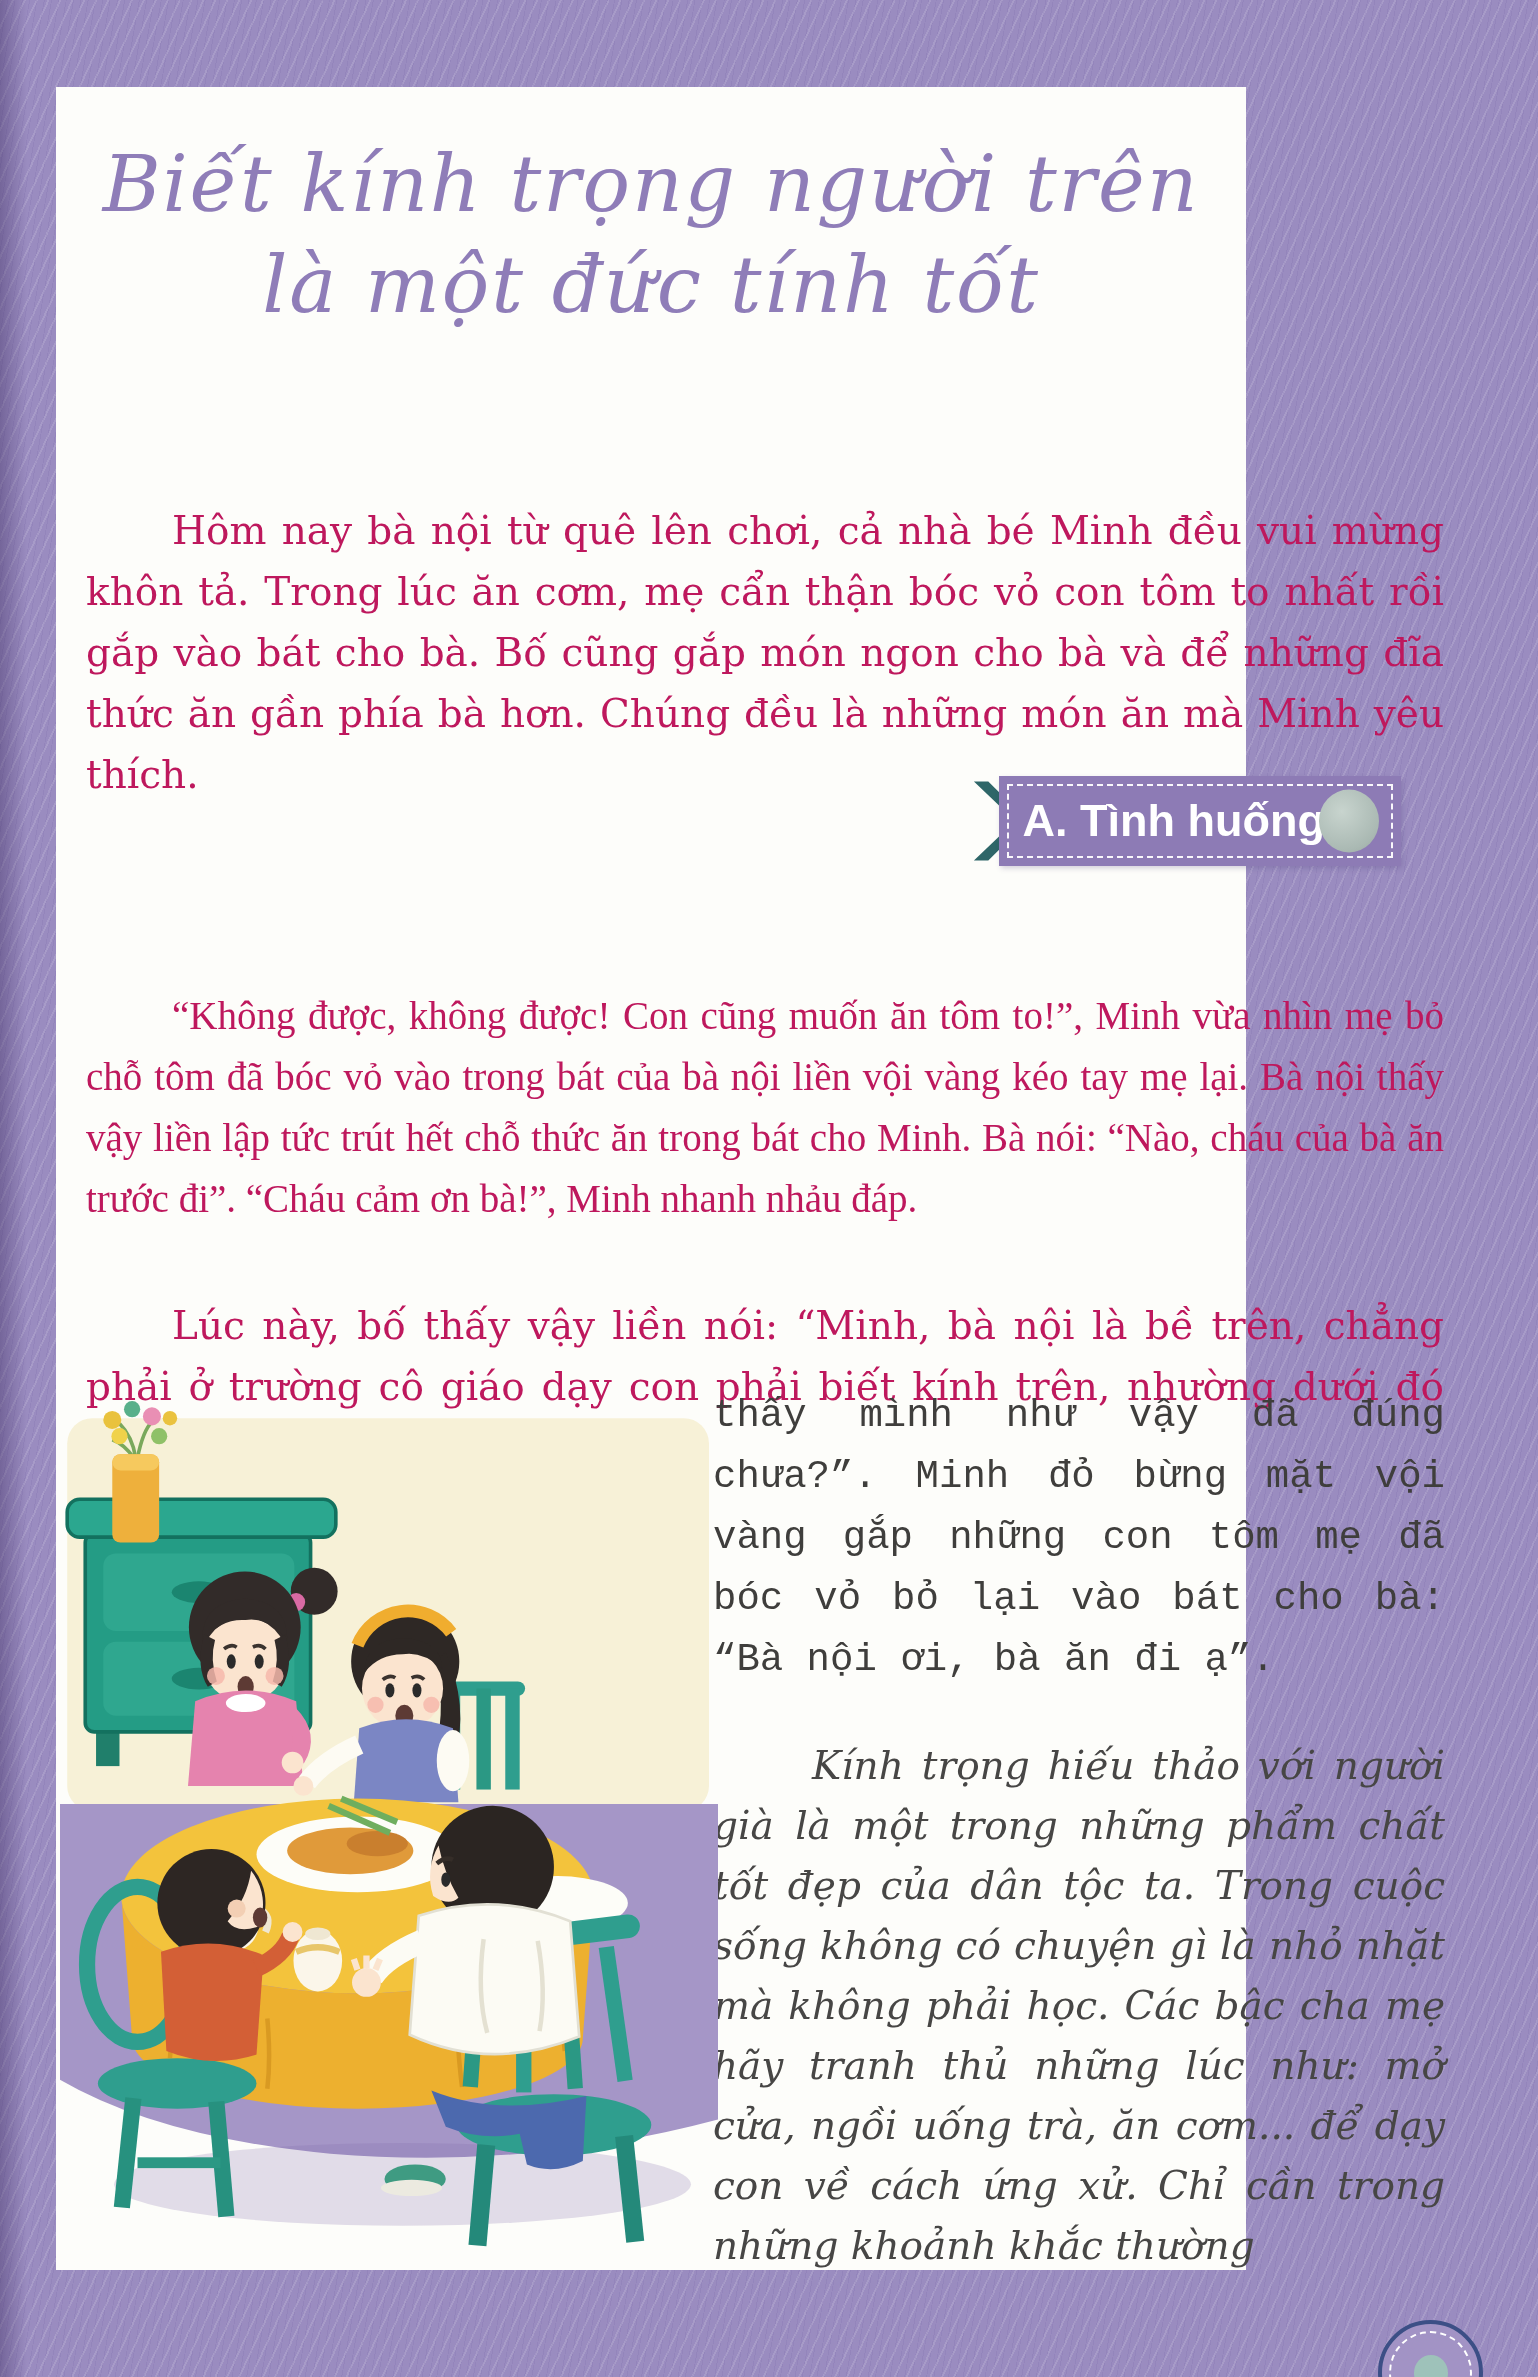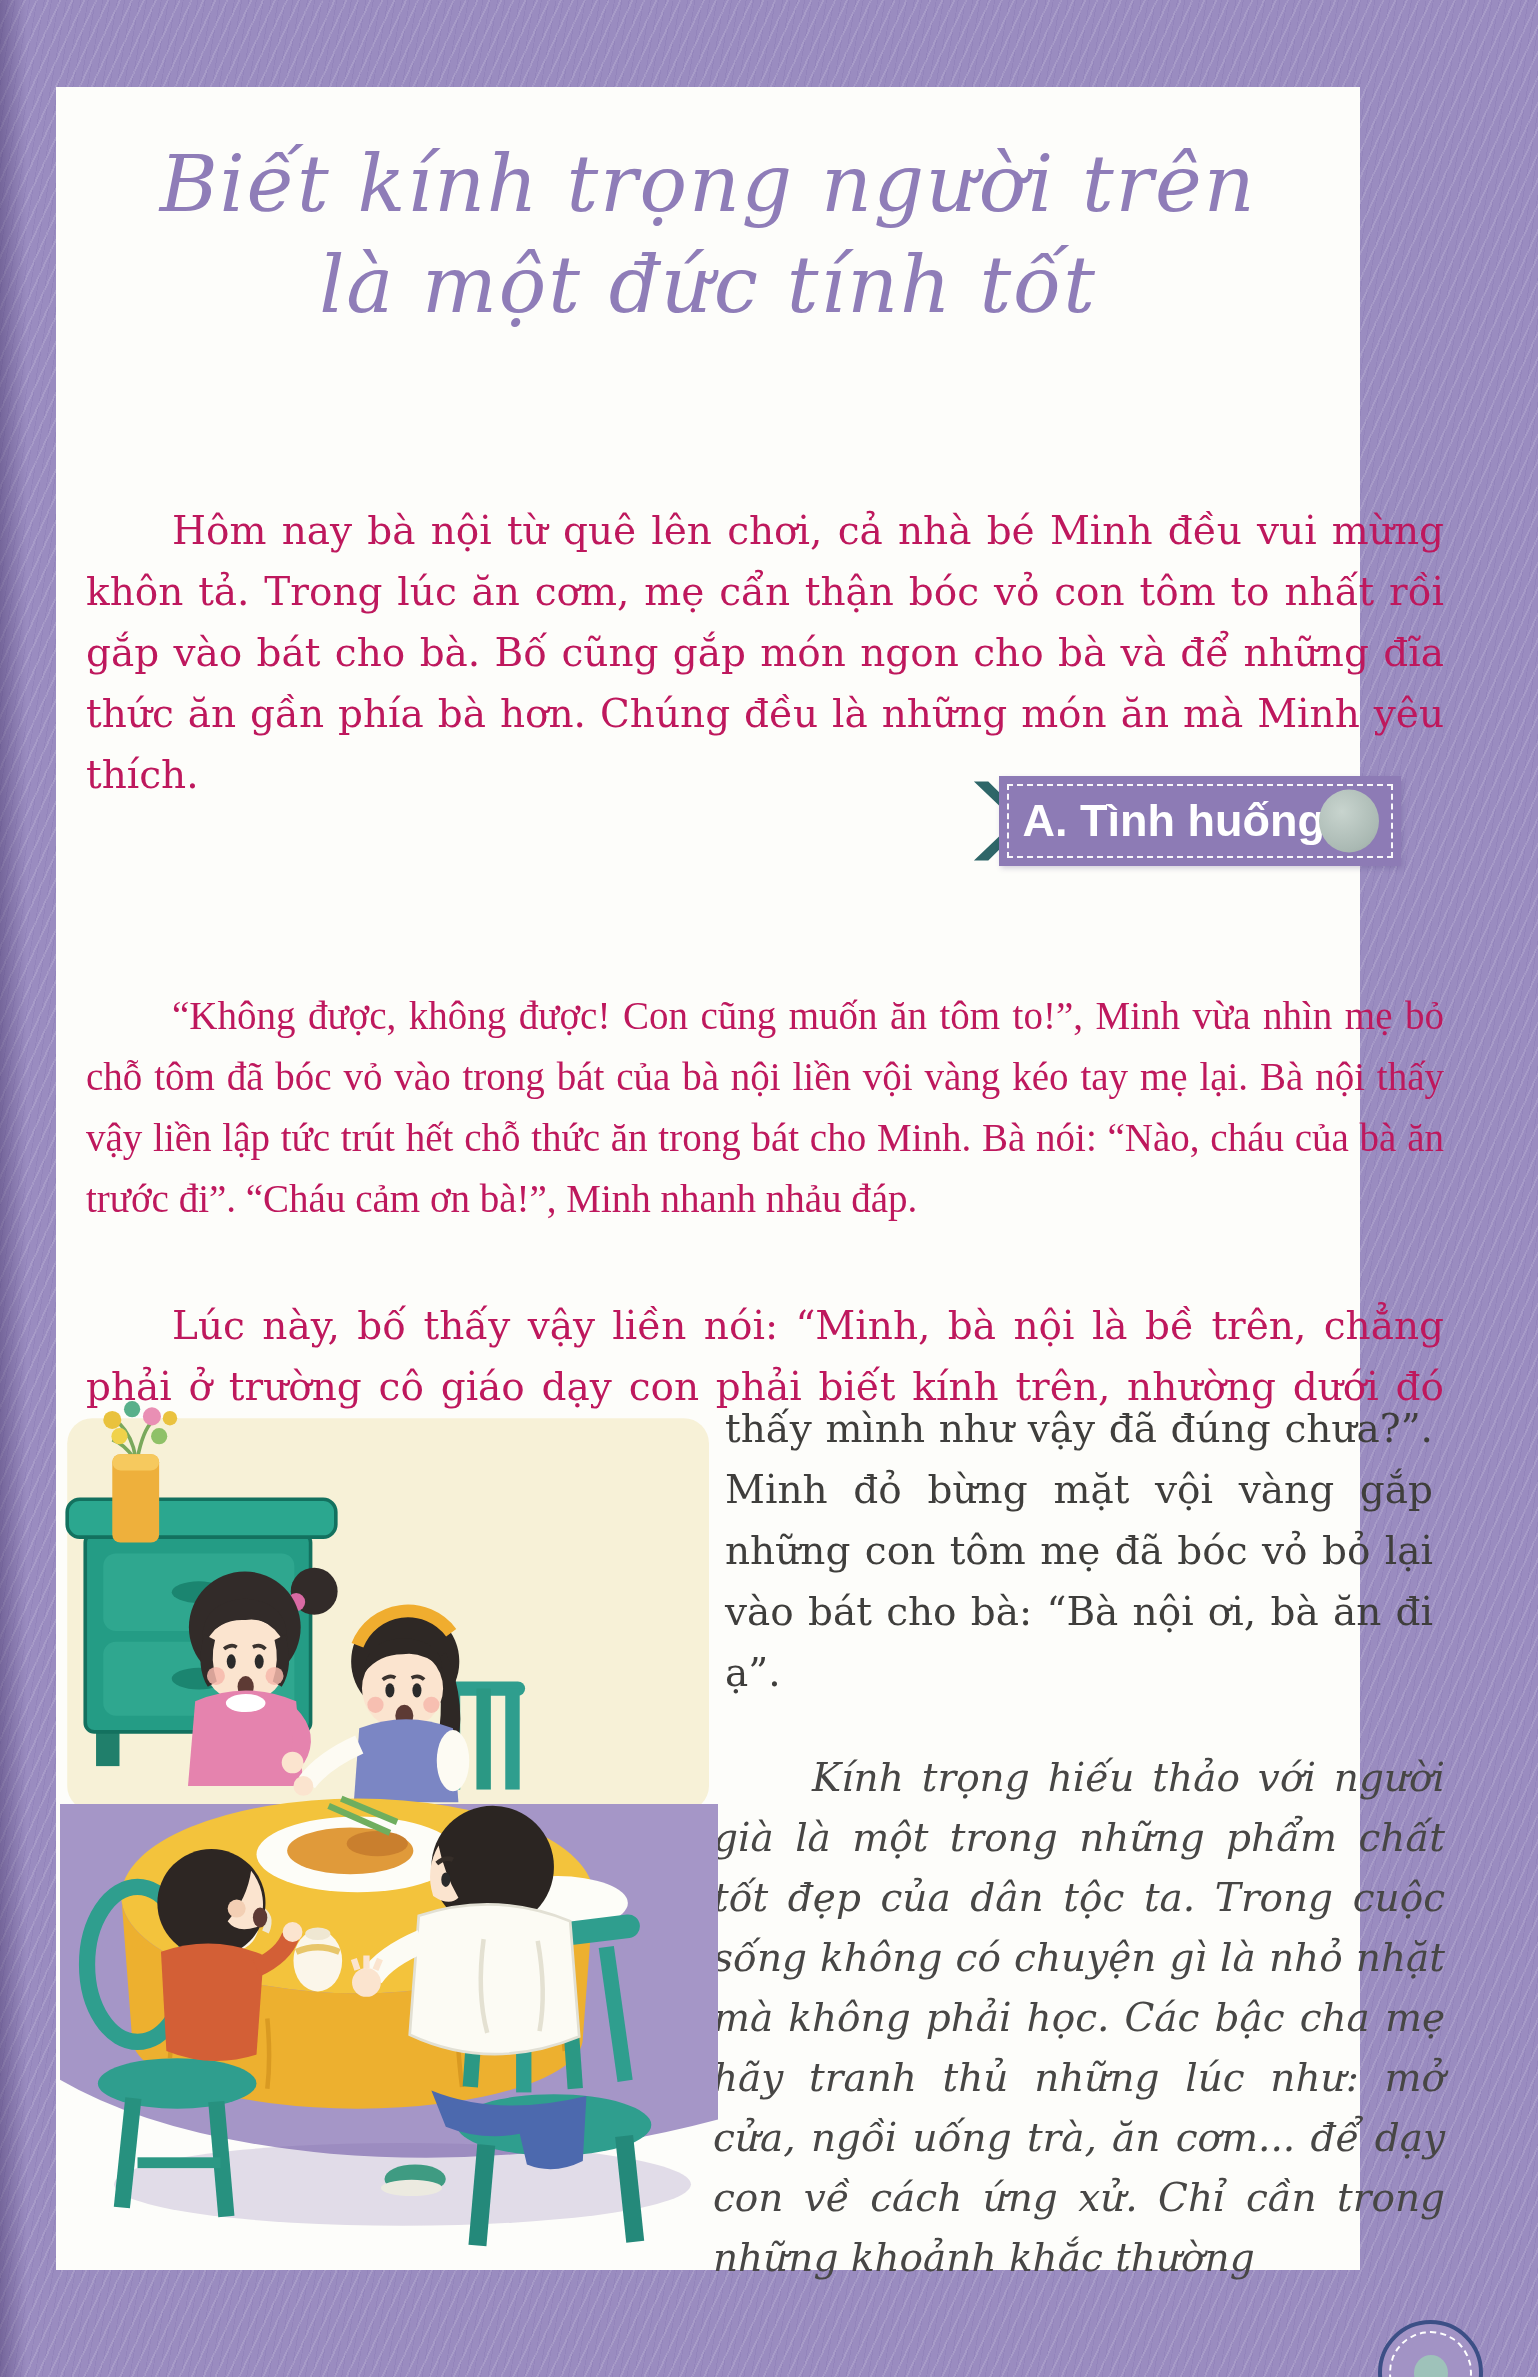--- a/index.html
+++ b/index.html
@@ -10,21 +10,21 @@
     background:
       repeating-linear-gradient(115deg, rgba(255,255,255,.13) 0 1.8px, rgba(255,255,255,0) 1.8px 10.8px),
       repeating-linear-gradient(100deg, rgba(110,92,160,.15) 0 0.9px, rgba(110,92,160,0) 0.9px 7.2px),
       #9a8cc0;
   }
   .binding-shadow {
     position: absolute; left: 0; top: 0; width: 27px; height: 100%;
     background: linear-gradient(to right, rgba(55,38,92,.38), rgba(55,38,92,0));
   }
   .panel {
-    position: absolute; left: 56px; top: 87px; width: 1304px; height: 2183px;
+    position: absolute; left: 56px; top: 87px; width: 1190px; height: 2183px;
     background: #fdfdfa;
   }
 
   
   .title-block {
     position: absolute; left: 0; top: 47px; width: 100%;
     text-align: center; color: #8f7db8;
     font-family: "DejaVu Serif", serif; font-style: italic;
     font-size: 79px; line-height: 101px; letter-spacing: 1.8px;
   }
@@ -120,21 +120,21 @@
         <div class="ribbon-label">A. Tình huống 1</div>
         <div class="ribbon-dot"></div>
       </div>
     </div>
 
     <p class="body-par par-2">“Không được, không được! Con cũng muốn ăn tôm to!”, Minh vừa nhìn mẹ bỏ chỗ tôm đã bóc vỏ vào trong bát của bà nội liền vội vàng kéo tay mẹ lại. Bà nội thấy vậy liền lập tức trút hết chỗ thức ăn trong bát cho Minh. Bà nói: “Nào, cháu của bà ăn trước đi”. “Cháu cảm ơn bà!”, Minh nhanh nhảu đáp.</p>
 
     <p class="body-par par-3a">Lúc này, bố thấy vậy liền nói: “Minh, bà nội là bề trên, chẳng phải ở trường cô giáo dạy con phải biết kính trên, nhường dưới đó sao. Con cảm</p>
 
     <div class="right-col">
-      <p class="par-3b" style="margin:12px;">thấy mình như vậy đã đúng chưa?”. Minh đỏ bừng mặt vội vàng gắp những con tôm mẹ đã bóc vỏ bỏ lại vào bát cho bà: “Bà nội ơi, bà ăn đi ạ”.</p>
+      <p class="par-3b" style="margin:0;font-family:Liberation Mono, monospace;">thấy mình như vậy đã đúng chưa?”. Minh đỏ bừng mặt vội vàng gắp những con tôm mẹ đã bóc vỏ bỏ lại vào bát cho bà: “Bà nội ơi, bà ăn đi ạ”.</p>
       <p class="note-par" style="margin-bottom:8px;">Kính trọng hiếu thảo với người già là một trong những phẩm chất tốt đẹp của dân tộc ta. Trong cuộc sống không có chuyện gì là nhỏ nhặt mà không phải học. Các bậc cha mẹ hãy tranh thủ những lúc như: mở cửa, ngồi uống trà, ăn cơm... để dạy con về cách ứng xử. Chỉ cần trong những khoảnh khắc thường</p>
     </div>
 
     <svg class="illustration" viewBox="0 0 730 950">
 
       <rect x="8" y="22" width="712" height="436" rx="28" fill="#f7f1d7"></rect>
       <path d="M0,450 H730 V800 Q520,856 300,838 Q110,820 0,756 Z" fill="#a596c7"></path>
       <ellipse cx="380" cy="872" rx="320" ry="46" fill="#7e6ba8" opacity="0.22"></ellipse>
 
       <g>

